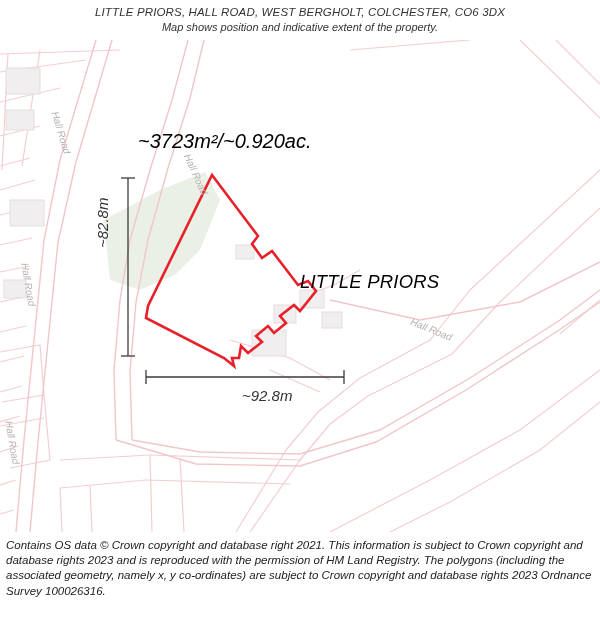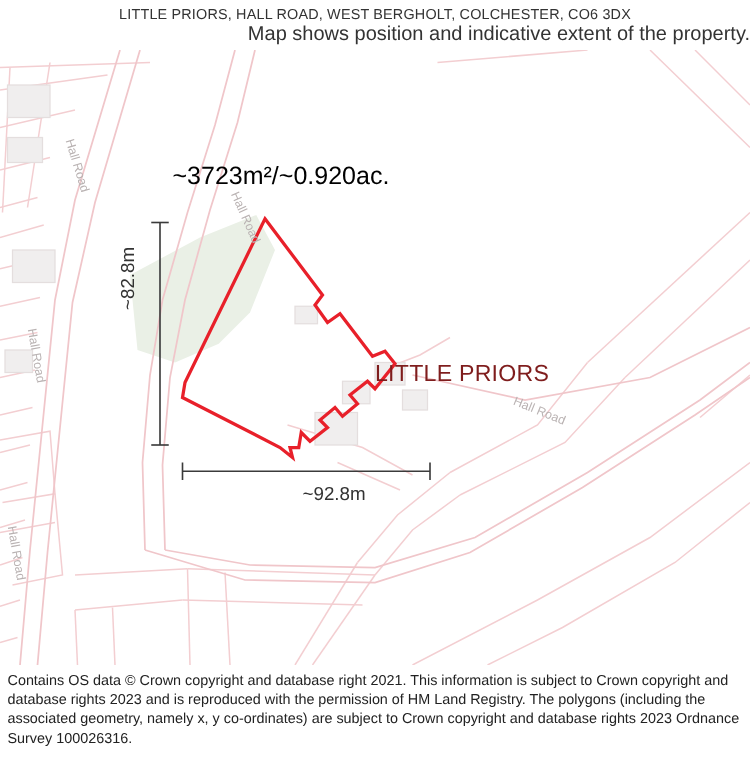--- a/index.html
+++ b/index.html
@@ -11,43 +11,43 @@
     height: 625px;
     background: #ffffff;
     font-family: "Liberation Sans", sans-serif;
     color: #222222;
     overflow: hidden;
   }
   .page {
     position: relative;
     width: 600px;
     height: 625px;
+    font-style: italic;
   }
   
   .header {
     position: absolute;
     top: 0;
     left: 0;
     width: 600px;
     height: 40px;
     text-align: center;
     padding-top: 5px;
     box-sizing: border-box;
   }
   .header .title {
     font-size: 11.5px;
     color: #333333;
     line-height: 15px;
     letter-spacing: 0.15px;
   }
   .header .subtitle {
-    font-size: 16px;
+    font-size: 11px;
     color: #333333;
     line-height: 15px;
-    text-align: right;
   }
   
   .map {
     position: absolute;
     top: 40px;
     left: 0;
     width: 600px;
     height: 492px;
     background: #ffffff;
     overflow: hidden;
@@ -61,23 +61,23 @@
     pointer-events: none;
   }
   #area-label {
     left: 138px;
     top: 90px;
     font-size: 20px;
     color: #000000;
   }
   #property-name {
     left: 300px;
-    top: 248px;
+    top: 231px;
     font-size: 18.5px;
-    color: #7f1d1d;
+    color: #000000;
     letter-spacing: 0.2px;
   }
   #width-label {
     left: 209px;
     top: 347px;
     font-size: 15px;
     color: #333333;
     margin-left: 33px;
   }
   #height-label {

